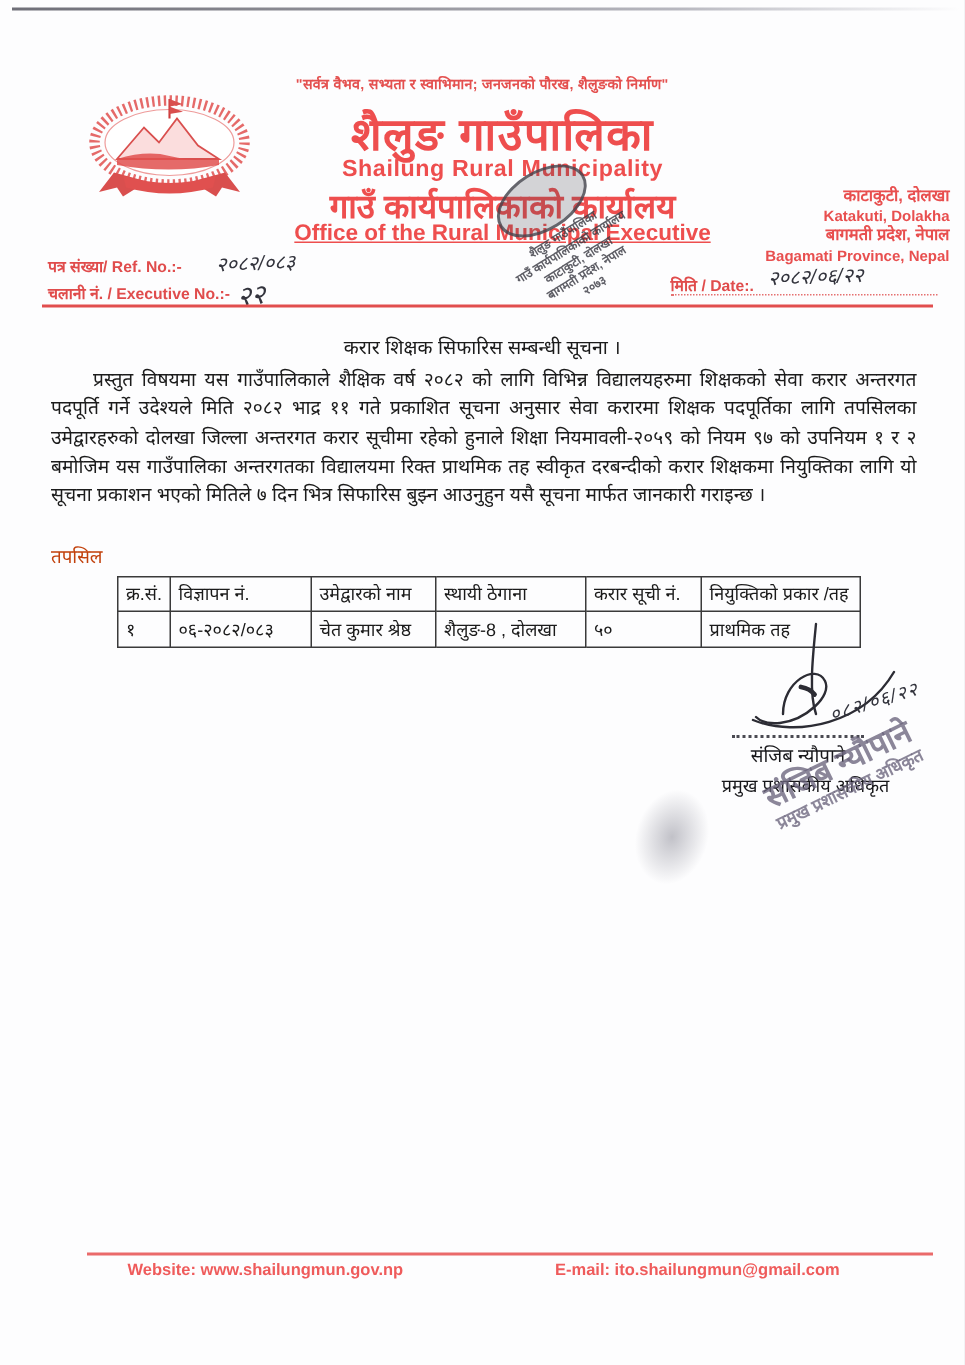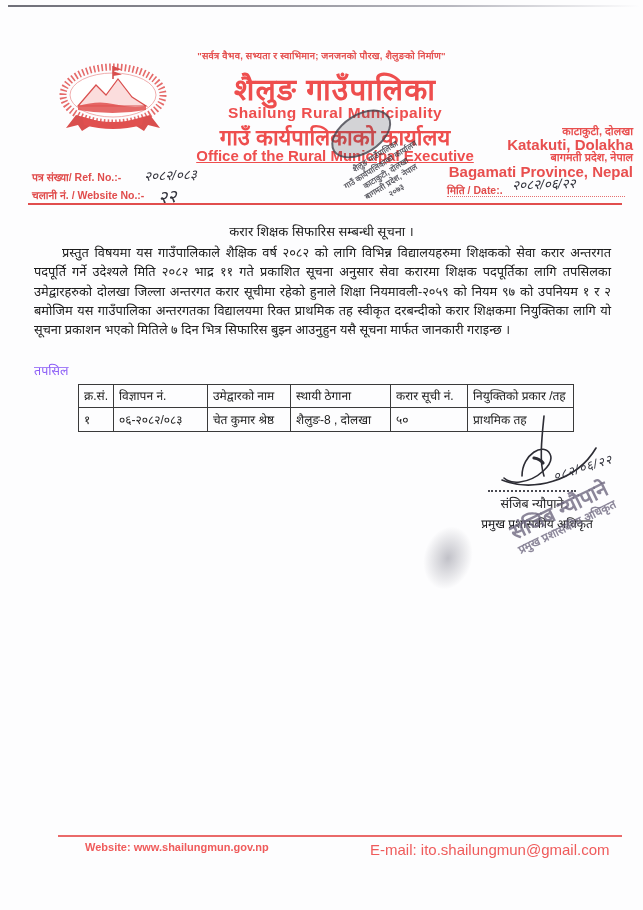--- a/index.html
+++ b/index.html
@@ -18,21 +18,21 @@
   
   .slogan{top:49px;left:0;right:0;text-align:center;font-size:9.5px;font-weight:bold;color:#e4504f;letter-spacing:.2px;}
   .emblem{top:62px;left:58px;width:110px;height:70px;}
   .title-block{left:105px;width:460px;text-align:center;color:#ee4e4e;}
   .title-np{top:68px;font-size:30px;font-weight:bold;letter-spacing:1px;}
   .title-en{top:104px;font-size:15.5px;font-weight:bold;letter-spacing:.4px;}
   .office-np{top:121px;font-size:22px;font-weight:bold;}
   .office-en{top:147px;font-size:15px;font-weight:bold;text-decoration:underline;}
   .address{top:125px;right:10px;text-align:right;color:#e84f4f;font-weight:bold;line-height:13.2px;}
   .address .np{font-size:11px;}
-  .address .en{font-size:15px;}
+  .address .en{font-size:10px;}
 
   
   .header-seal{top:110px;left:300px;width:150px;transform:rotate(-32deg);
     color:#3c3c45;opacity:.82;text-align:center;}
   .header-seal .seal-oval{width:62px;height:36px;border:2.5px solid #44444d;border-radius:50%;
     margin:0 auto 2px auto;background:rgba(70,70,80,.28);}
   .header-seal .seal-line{font-size:8px;line-height:10px;font-weight:bold;white-space:nowrap;}
 
   
   .ref-label{left:32px;top:170px;font-size:10.5px;font-weight:bold;color:#e04c4c;}
@@ -42,21 +42,21 @@
   .ref-value{left:144px;top:166px;font-size:13.5px;transform:rotate(-2deg);}
   .dispatch-value{left:158px;top:184px;font-size:18px;transform:rotate(-6deg);}
   .date-value{left:512px;top:175px;font-size:13.5px;transform:rotate(-2deg);}
   .date-dots{left:447px;top:181px;width:178px;height:15px;border-bottom:1.6px dotted #e57070;}
   .red-rule{left:28px;top:203px;width:594px;height:2px;background:#e14e4e;}
 
   
   .subject{top:222px;left:0;right:0;text-align:center;font-size:13px;color:#1b1b1b;}
   .body-par{top:243px;left:34px;width:577px;font-size:12.8px;line-height:19.3px;
     text-align:justify;text-indent:28px;color:#1c1c1c;}
-  .tapasil{top:362px;left:34px;font-size:12.5px;color:#8b5cf6;}
+  .tapasil{top:362px;left:34px;font-size:12.5px;color:#c2410c;}
 
   
   .list-table{left:78px;top:384px;border-collapse:collapse;}
   .list-table td,.list-table th{border:1.3px solid #3a3a3a;font-size:12px;font-weight:normal;
     padding:2px 5px 3px 5px;text-align:left;white-space:nowrap;color:#1b1b1b;}
   .list-table th{height:17px;}
   .list-table td{height:18px;}
 
   
   .sig-svg{left:492px;top:414px;width:115px;height:86px;}
@@ -67,21 +67,21 @@
   .officer-stamp{left:462px;top:498px;width:200px;transform:rotate(-26deg);
     color:rgba(106,100,124,.78);text-align:center;}
   .officer-stamp .st-name{font-size:21px;font-weight:bold;line-height:23px;}
   .officer-stamp .st-title{font-size:11.5px;font-weight:bold;line-height:14px;}
   .stamp-smudge{left:424px;top:526px;width:48px;height:64px;transform:rotate(16deg);
     background:radial-gradient(closest-side,rgba(120,120,134,.45),rgba(120,120,134,0));}
 
   
   .footer-rule{left:58px;top:835px;width:564px;height:1.6px;background:#ea6a6a;}
   .footer-web{left:85px;top:841px;font-size:11px;font-weight:bold;color:#ef5b5b;}
-  .footer-mail{left:370px;top:841px;font-size:15px;font-weight:normal;color:#ef5b5b;}
+  .footer-mail{left:370px;top:841px;font-size:11px;font-weight:bold;color:#ef5b5b;}
 </style>
 </head>
 <body>
 
 <div class="paper">
 
   <div class="abs scan-line"></div>
 
   <div class="abs slogan">"सर्वत्र वैभव, सभ्यता र स्वाभिमान; जनजनको पौरख, शैलुङको निर्माण"</div>
 
@@ -116,21 +116,21 @@
     <div class="seal-oval"></div>
     <div class="seal-line">शैलुङ गाउँपालिका</div>
     <div class="seal-line">गाउँ कार्यपालिकाको कार्यालय</div>
     <div class="seal-line">काटाकुटी, दोलखा</div>
     <div class="seal-line">बागमती प्रदेश, नेपाल</div>
     <div class="seal-line">२०७३</div>
   </div>
 
   <div class="abs ref-label">पत्र संख्या/  Ref. No.:-</div>
   <div class="abs hand ref-value">२०८२/०८३</div>
-  <div class="abs dispatch-label">चलानी नं. / Website No.:-</div>
+  <div class="abs dispatch-label">चलानी नं. / Executive No.:-</div>
   <div class="abs hand dispatch-value">२२</div>
   <div class="abs date-label">मिति / Date:.</div>
   <div class="abs hand date-value">२०८२/०६/२२</div>
   <div class="abs date-dots"></div>
   <div class="abs red-rule"></div>
 
   <div class="abs subject">करार शिक्षक सिफारिस  सम्बन्धी सूचना ।</div>
   <div class="abs body-par">प्रस्तुत विषयमा  यस गाउँपालिकाले शैक्षिक वर्ष २०८२ को लागि  विभिन्न विद्यालयहरुमा  शिक्षकको सेवा करार अन्तरगत पदपूर्ति गर्ने उदेश्यले मिति २०८२ भाद्र ११  गते प्रकाशित सूचना अनुसार सेवा करारमा शिक्षक पदपूर्तिका लागि तपसिलका उमेद्वारहरुको दोलखा जिल्ला अन्तरगत करार सूचीमा रहेको हुनाले शिक्षा नियमावली-२०५९ को नियम ९७ को उपनियम १ र २ बमोजिम यस गाउँपालिका अन्तरगतका विद्यालयमा रिक्त प्राथमिक तह स्वीकृत दरबन्दीको करार शिक्षकमा नियुक्तिका लागि यो सूचना प्रकाशन भएको मितिले ७ दिन भित्र सिफारिस बुझ्न आउनुहुन यसै सूचना मार्फत जानकारी गराइन्छ ।</div>
   <div class="abs tapasil">तपसिल</div>
 

